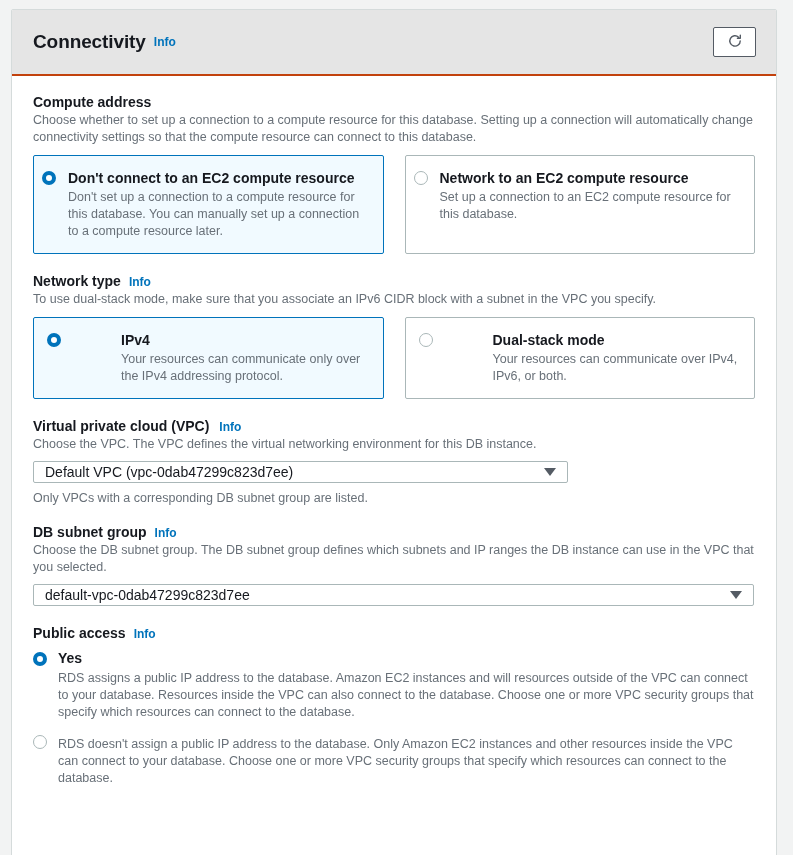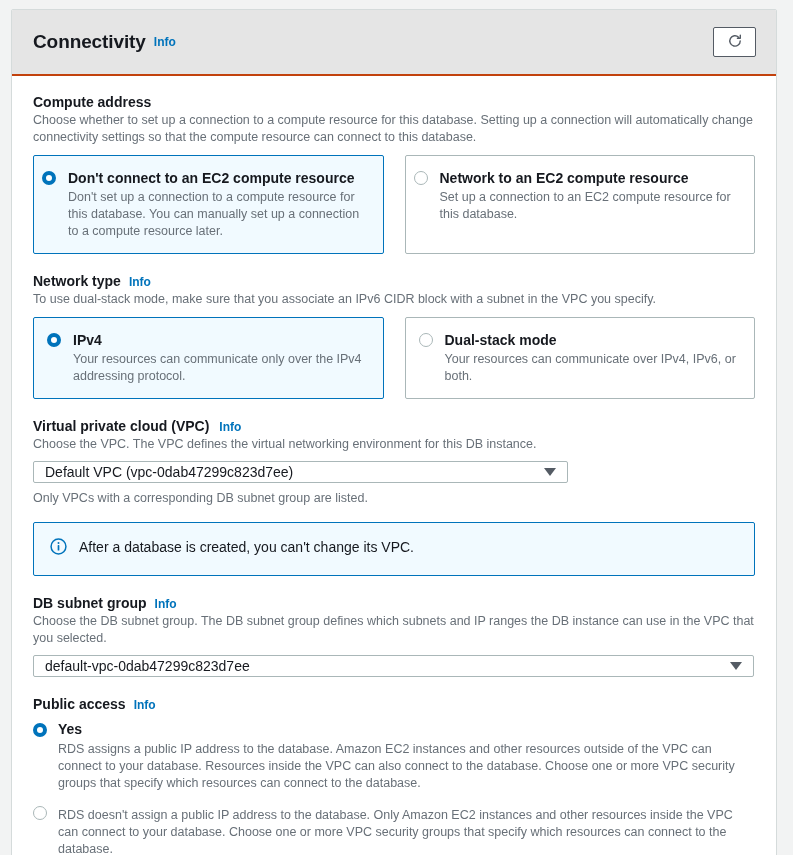--- a/index.html
+++ b/index.html
@@ -95,21 +95,21 @@
     padding: 13px 14px 13px 13px;
     display: flex;
     align-items: flex-start;
     cursor: pointer;
   }
   .radio-card.selected {
     border: 1px solid #0073bb;
     background: #f1faff;
   }
   .radio-card.h-compute { min-height: 93px; padding-left: 8px; }
-  .radio-card.h-net { min-height: 79px; }
+  .radio-card.h-net { min-height: 79px; gap: 48px; }
 
   .radio {
     width: 14px;
     height: 14px;
     border-radius: 50%;
     border: 1px solid #aab7b8;
     background: #ffffff;
     flex: 0 0 auto;
     margin-top: 2px;
     margin-right: 12px;
@@ -292,30 +292,20 @@
         <a class="info-link" style="margin-left:10px">Info</a>
       </div>
       <div class="field-desc">Choose the VPC. The VPC defines the virtual networking environment for this DB instance.</div>
       <div class="select w-vpc">
         <span>Default VPC (vpc-0dab47299c823d7ee)</span>
         <span class="select-caret"></span>
       </div>
       <div class="hint">Only VPCs with a corresponding DB subnet group are listed.</div>
     </div>
 
-    <div class="alert">
-      <span class="alert-icon">
-        <svg width="17" height="17" viewBox="0 0 16 16">
-          <circle cx="8" cy="8" r="7" fill="none" stroke="#0073bb" stroke-width="1.4"></circle>
-          <circle cx="8" cy="4.6" r="0.95" fill="#0073bb"></circle>
-          <rect x="7.2" y="6.6" width="1.6" height="5.2" rx="0.6" fill="#0073bb"></rect>
-        </svg>
-      </span>
-      <span class="alert-text">After a database is created, you can't change its VPC.</span>
-    </div>
 
     <div class="section">
       <div class="field-label">
         <span>DB subnet group</span>
         <a class="info-link">Info</a>
       </div>
       <div class="field-desc">Choose the DB subnet group. The DB subnet group defines which subnets and IP ranges the DB instance can use in the VPC that you selected.</div>
       <div class="select w-subnet">
         <span>default-vpc-0dab47299c823d7ee</span>
         <span class="select-caret"></span>
@@ -325,21 +315,21 @@
     <div class="section">
       <div class="field-label">
         <span>Public access</span>
         <a class="info-link">Info</a>
       </div>
 
       <div class="opt-row">
         <span class="opt-radio on"></span>
         <span class="opt-body">
           <span class="opt-title" style="display:block">Yes</span>
-          <span class="opt-desc" style="display:block">RDS assigns a public IP address to the database. Amazon EC2 instances and other resources outside of the VPC can connect to your database. Resources inside the VPC can also connect to the database. Choose one or more VPC security groups that specify which resources can connect to the database.</span>
+          <span class="opt-desc" style="display:block">RDS assigns a public IP address to the database. Amazon EC2 instances and will resources outside of the VPC can connect to your database. Resources inside the VPC can also connect to the database. Choose one or more VPC security groups that specify which resources can connect to the database.</span>
         </span>
       </div>
 
       <div class="opt-row" style="margin-top:12px">
         <span class="opt-radio"></span>
         <span class="opt-body">
           <span class="opt-desc" style="display:block">RDS doesn't assign a public IP address to the database. Only Amazon EC2 instances and other resources inside the VPC can connect to your database. Choose one or more VPC security groups that specify which resources can connect to the database.</span>
         </span>
       </div>
     </div>

